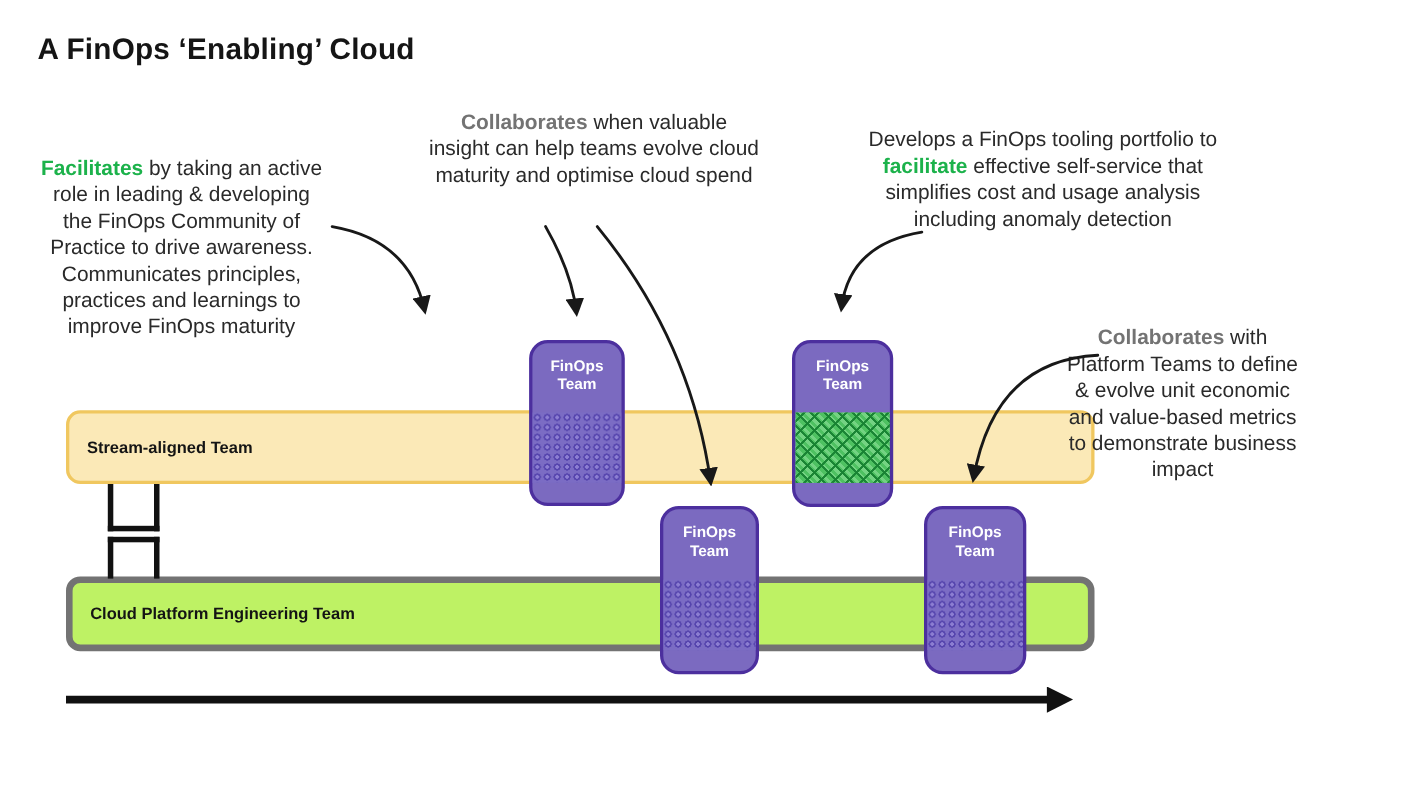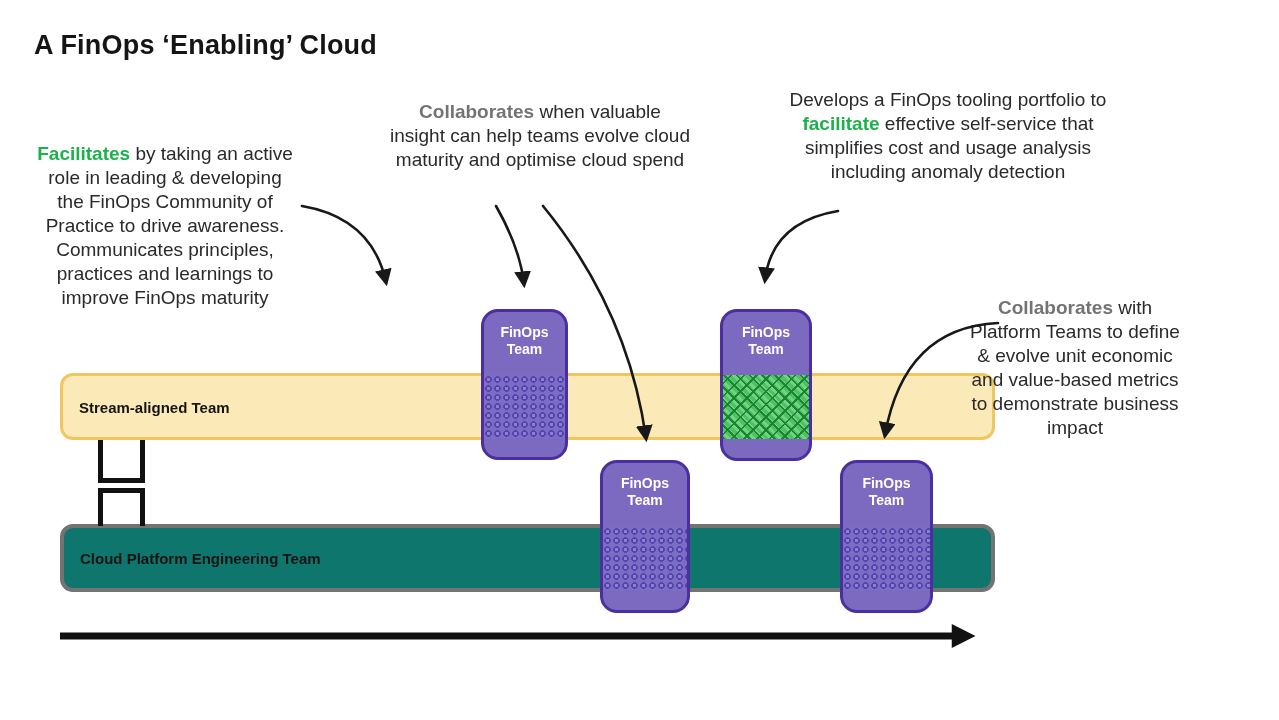--- a/index.html
+++ b/index.html
@@ -15,29 +15,29 @@
   
   .annotation{
     position:absolute;text-align:center;color:#2a2a2a;
     font-size:19px;line-height:24px;font-weight:400;z-index:5;
   }
   .annotation .hl{font-weight:700;}
   .hl-green{color:#1cb24b;}
   .hl-magenta{color:#737373;}
   .ann-facilitates{left:33px;top:142px;width:264px;}
   .ann-collaborates-insight{left:390px;top:100px;width:300px;}
-  .ann-develops{left:788px;top:88px;width:320px;}
+  .ann-develops{left:788px;top:116px;width:320px;}
   .ann-collaborates-platform{left:969px;top:296px;width:212px;}
   
   .band{
     position:absolute;left:60px;width:935px;box-sizing:border-box;
     border-radius:13px;z-index:1;
   }
   .band-yellow{top:373px;height:67px;background:#fbe9b7;border:3px solid #f0c75f;}
-  .band-blue{top:524px;height:68px;background:#0f766e;border:4px solid #737373;}
+  .band-blue{top:524px;height:68px;background:#bef264;border:6px solid #737373;}
   .band-label{
     position:absolute;left:16px;top:50%;transform:translateY(-50%);
     font-size:15px;font-weight:700;color:#141414;white-space:nowrap;
   }
   
   .bracket{position:absolute;box-sizing:border-box;z-index:2;}
   .bracket-top{left:98px;top:440px;width:47px;height:43px;
     border-left:5px solid #111;border-right:5px solid #111;border-bottom:5px solid #111;}
   .bracket-bottom{left:98px;top:488px;width:47px;height:38px;
     border-left:5px solid #111;border-right:5px solid #111;border-top:5px solid #111;}

